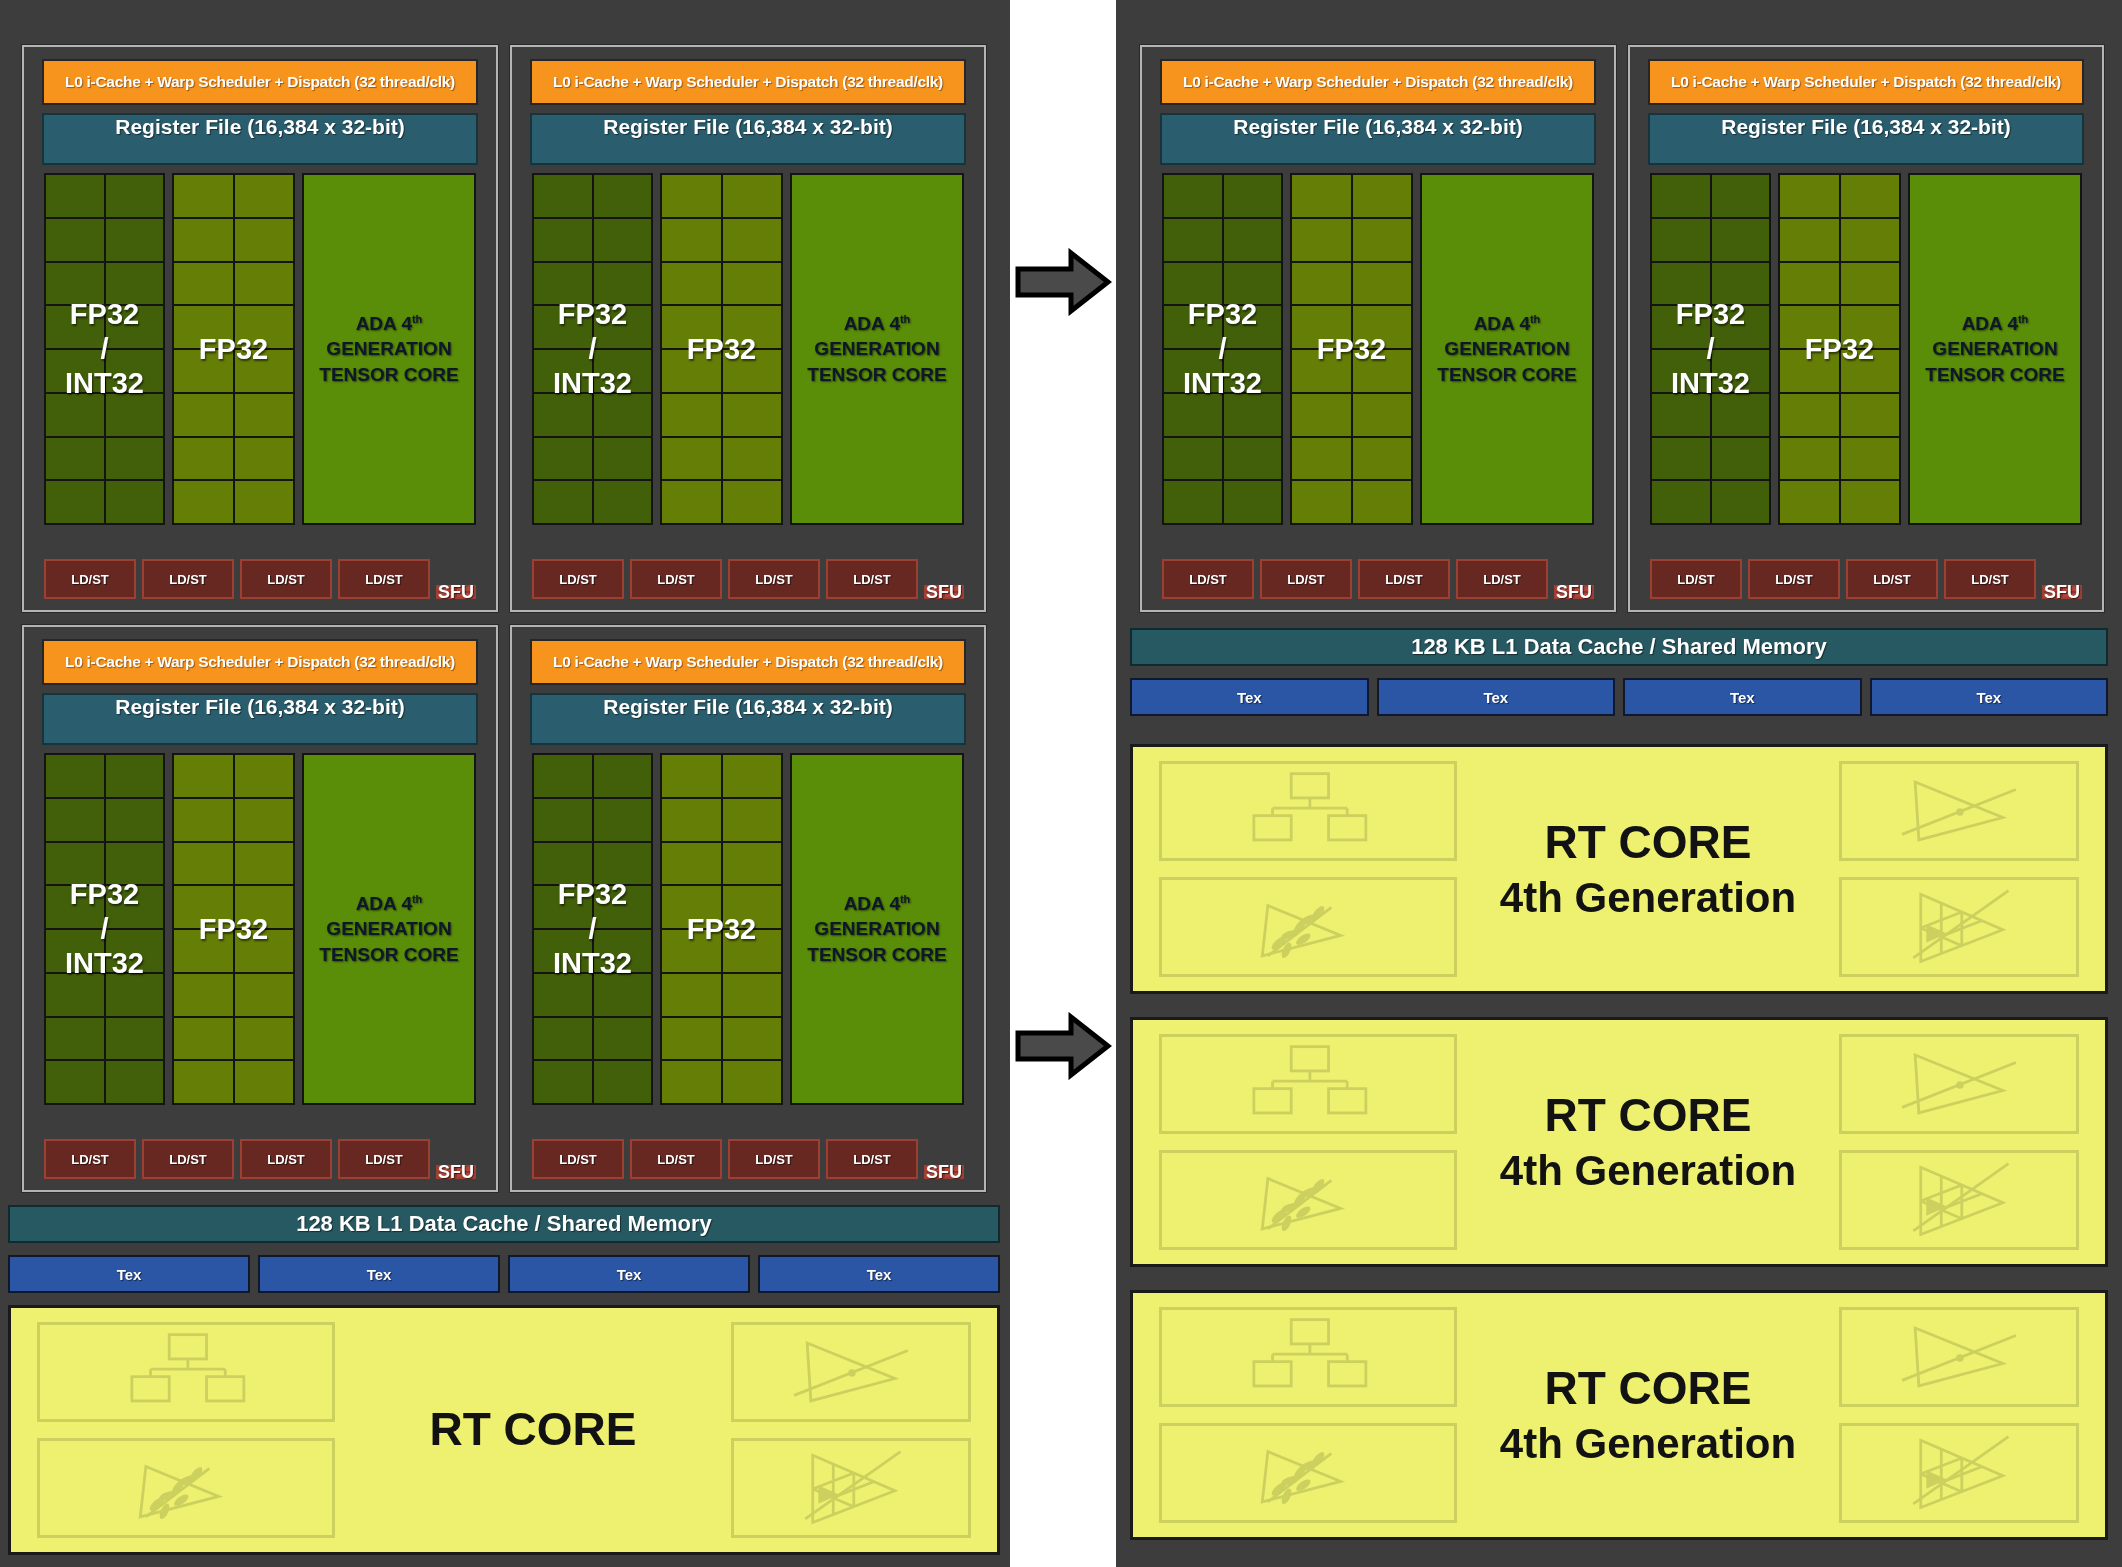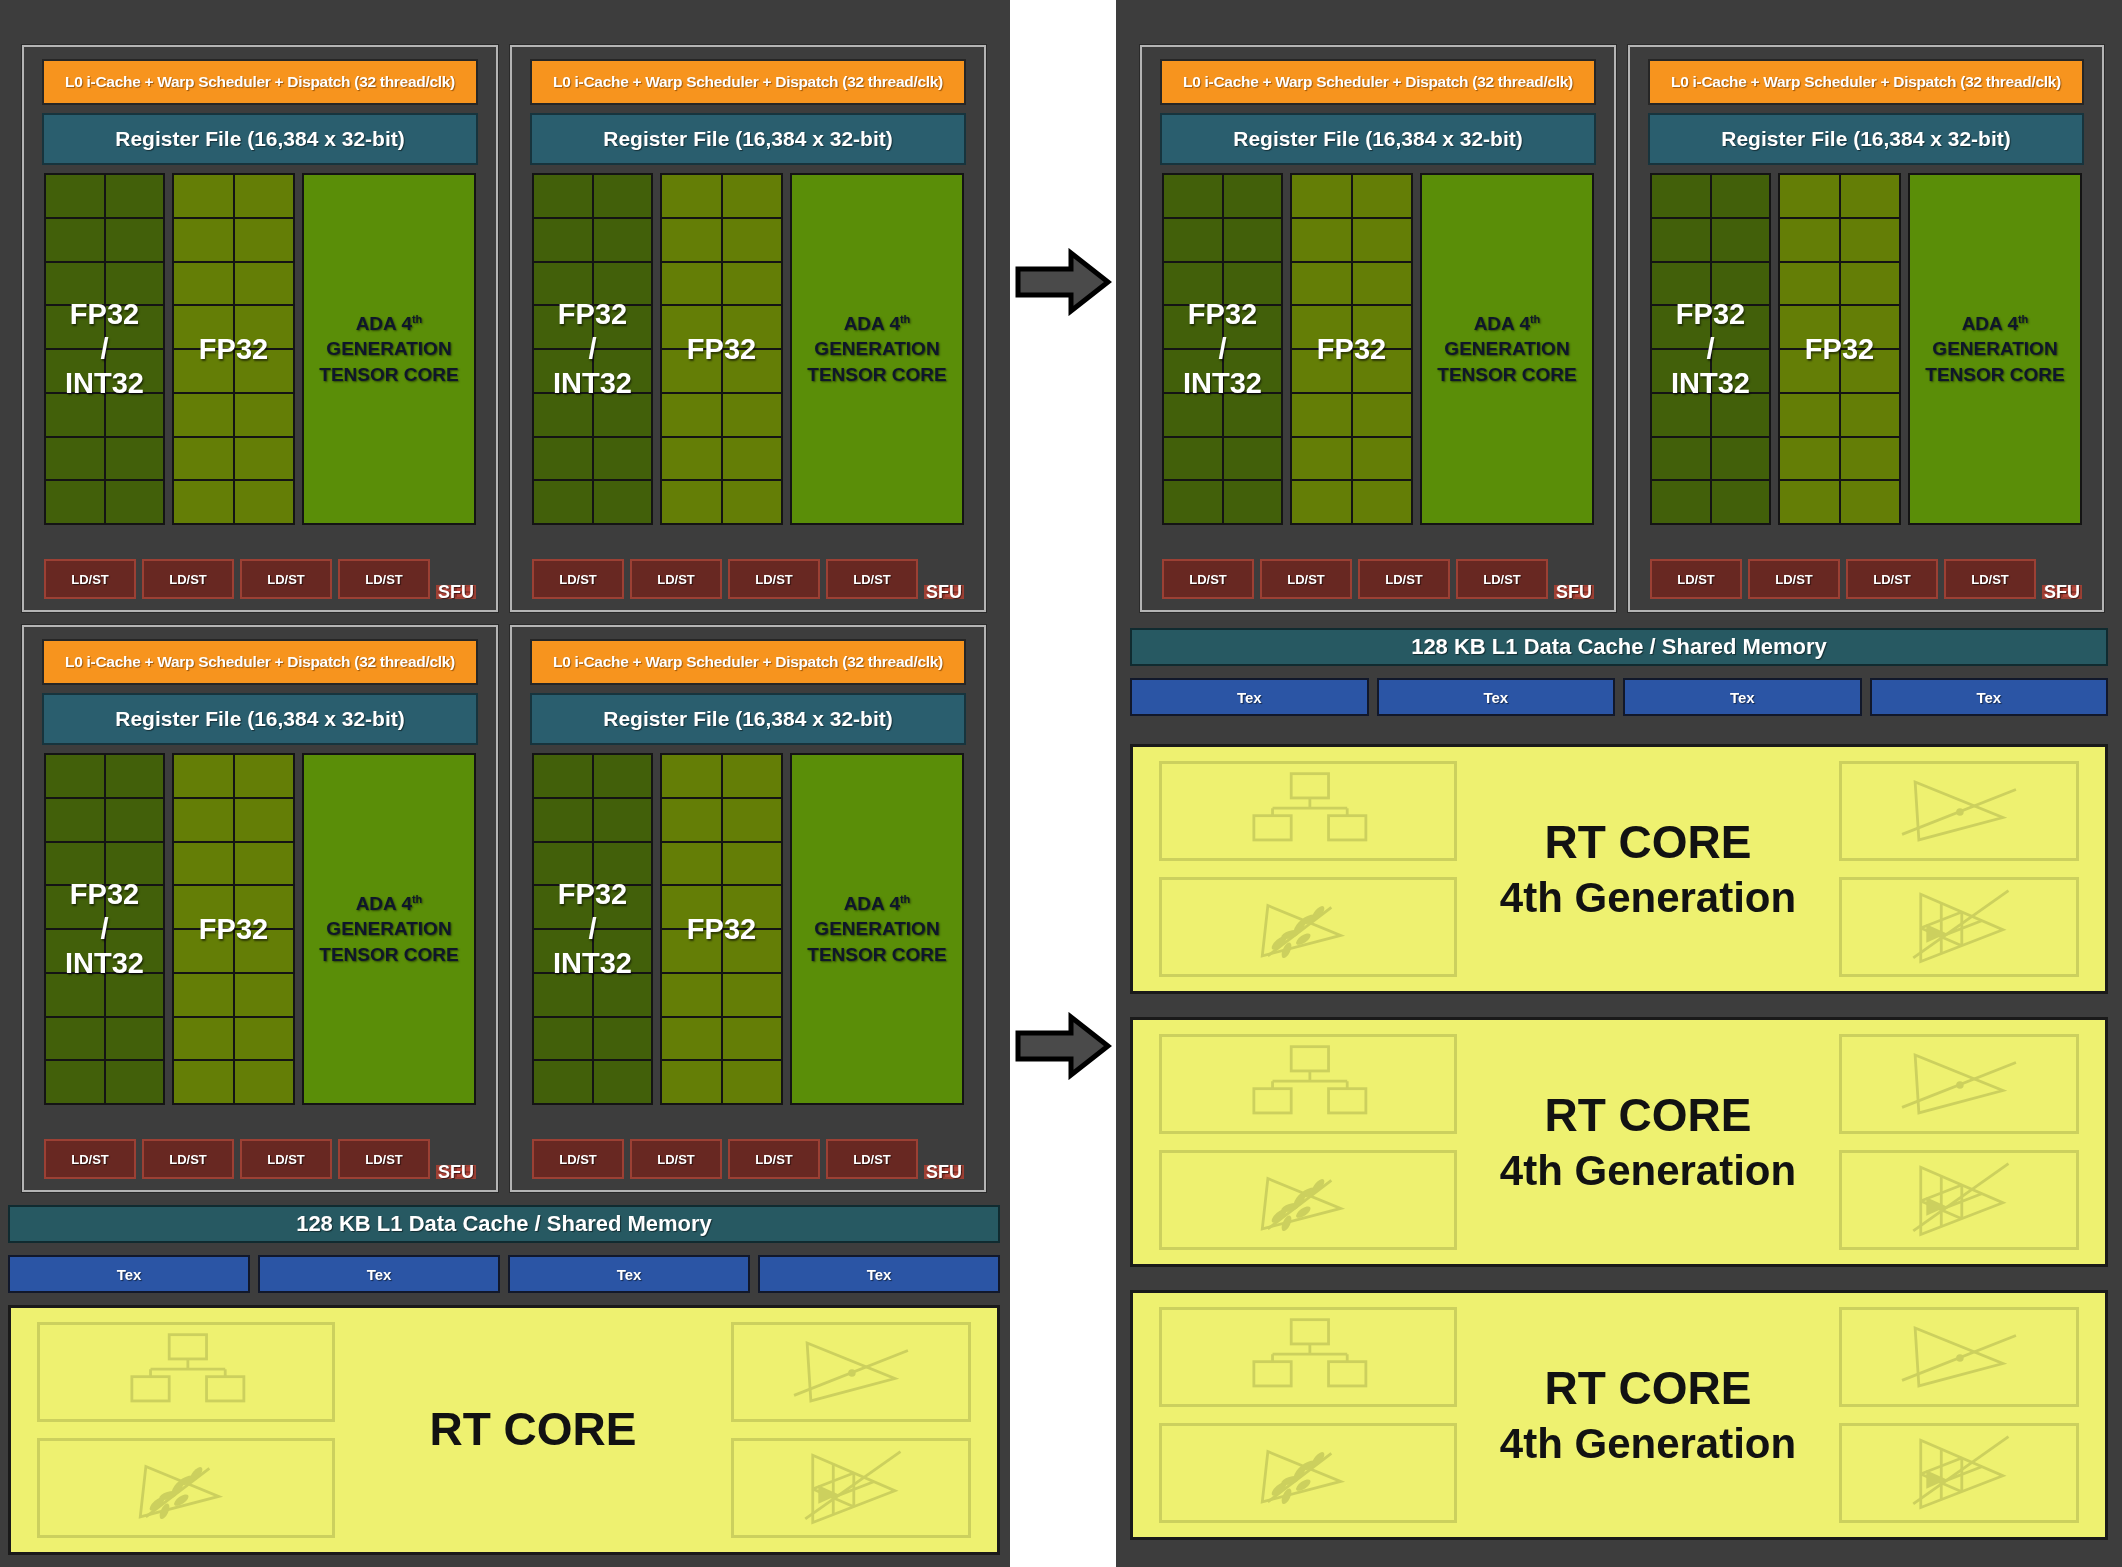--- a/index.html
+++ b/index.html
@@ -19,21 +19,21 @@
   .sm-header{
     position:absolute;left:18px;right:18px;top:12px;height:46px;box-sizing:border-box;
     background:#f7941e;border:2px solid #262626;
     display:flex;align-items:center;justify-content:center;
     color:#fff;font-weight:bold;font-size:15.5px;letter-spacing:-0.3px;white-space:nowrap;
     text-shadow:1px 1px 1px rgba(90,45,0,.6);
   }
   .sm-regfile{
     position:absolute;left:18px;right:18px;top:66px;height:52px;box-sizing:border-box;
     background:#2a5e6e;border:2px solid #17343d;
-    display:flex;align-items:center;justify-content:center;
+    display:flex;align-items:flex-start;justify-content:center;
     color:#fff;font-weight:bold;font-size:21px;text-shadow:1px 1px 1px rgba(0,0,0,.5);
   }
   .sm-cores{position:absolute;left:20px;right:20px;top:126px;height:352px;display:flex;gap:7px;}
   .core-grid{
     position:relative;display:grid;grid-template-columns:1fr 1fr;grid-template-rows:repeat(8,1fr);
     gap:2px;background:#141414;border:2px solid #141414;box-sizing:border-box;
   }
   .core-grid.dark{width:121px;}
   .core-grid.light{width:123px;}
   .cell.dark{background:#42600a;}

